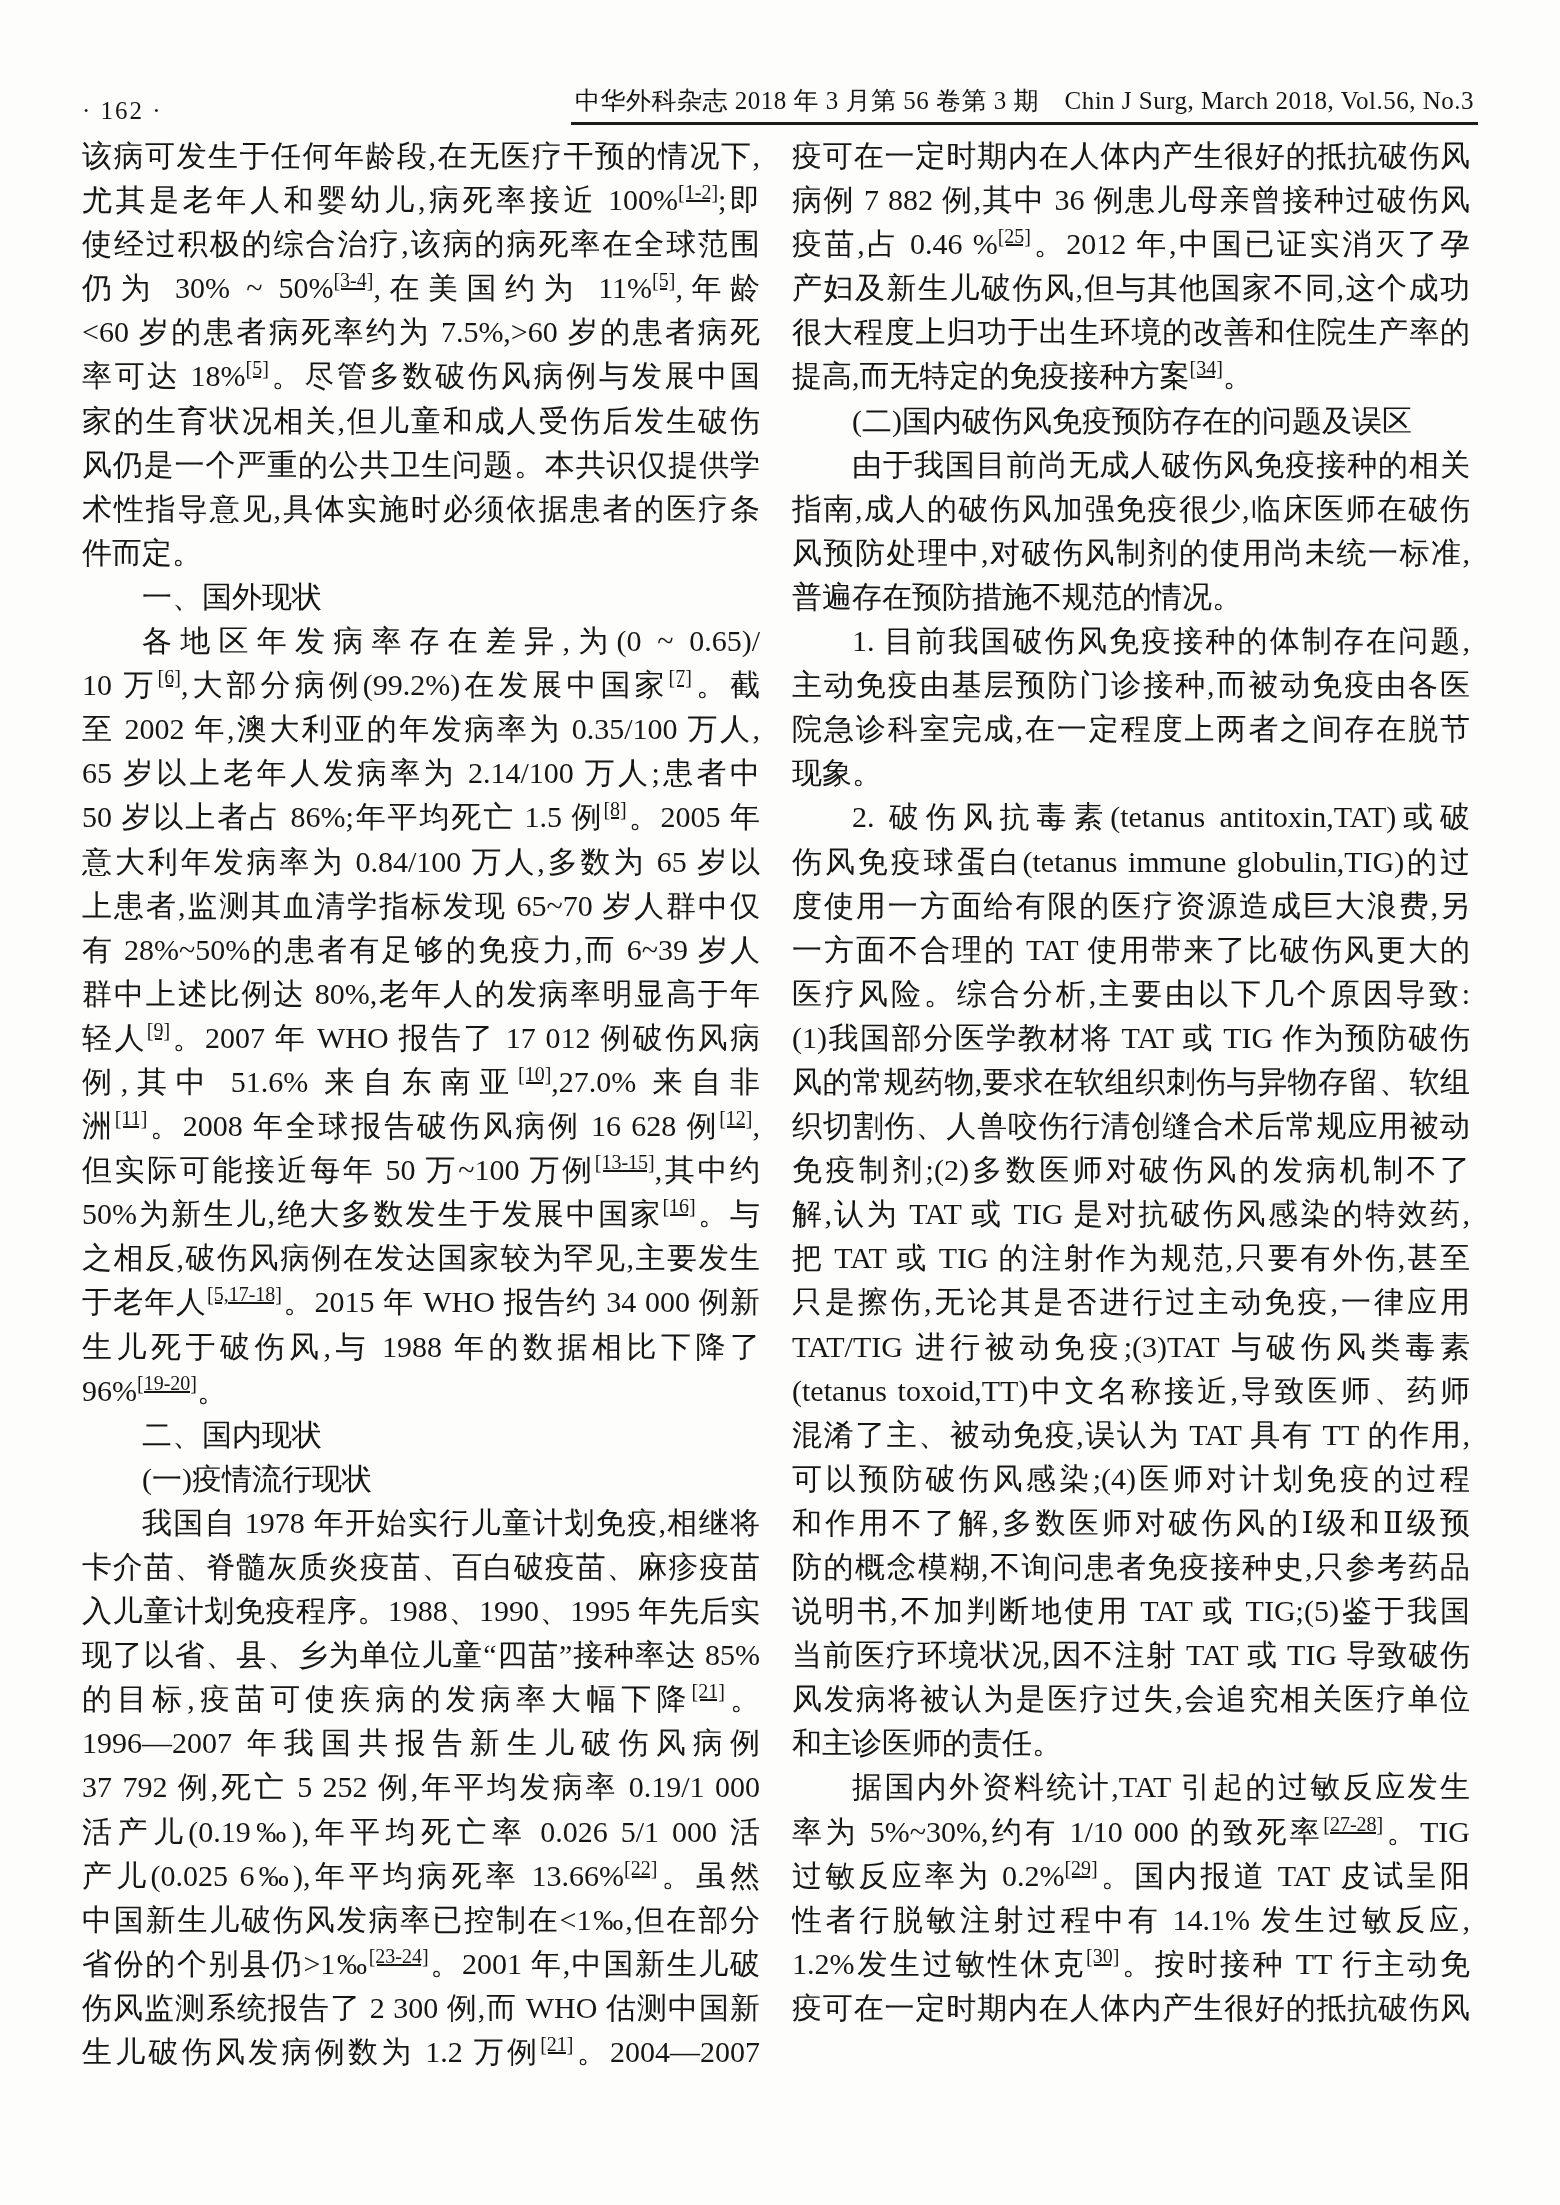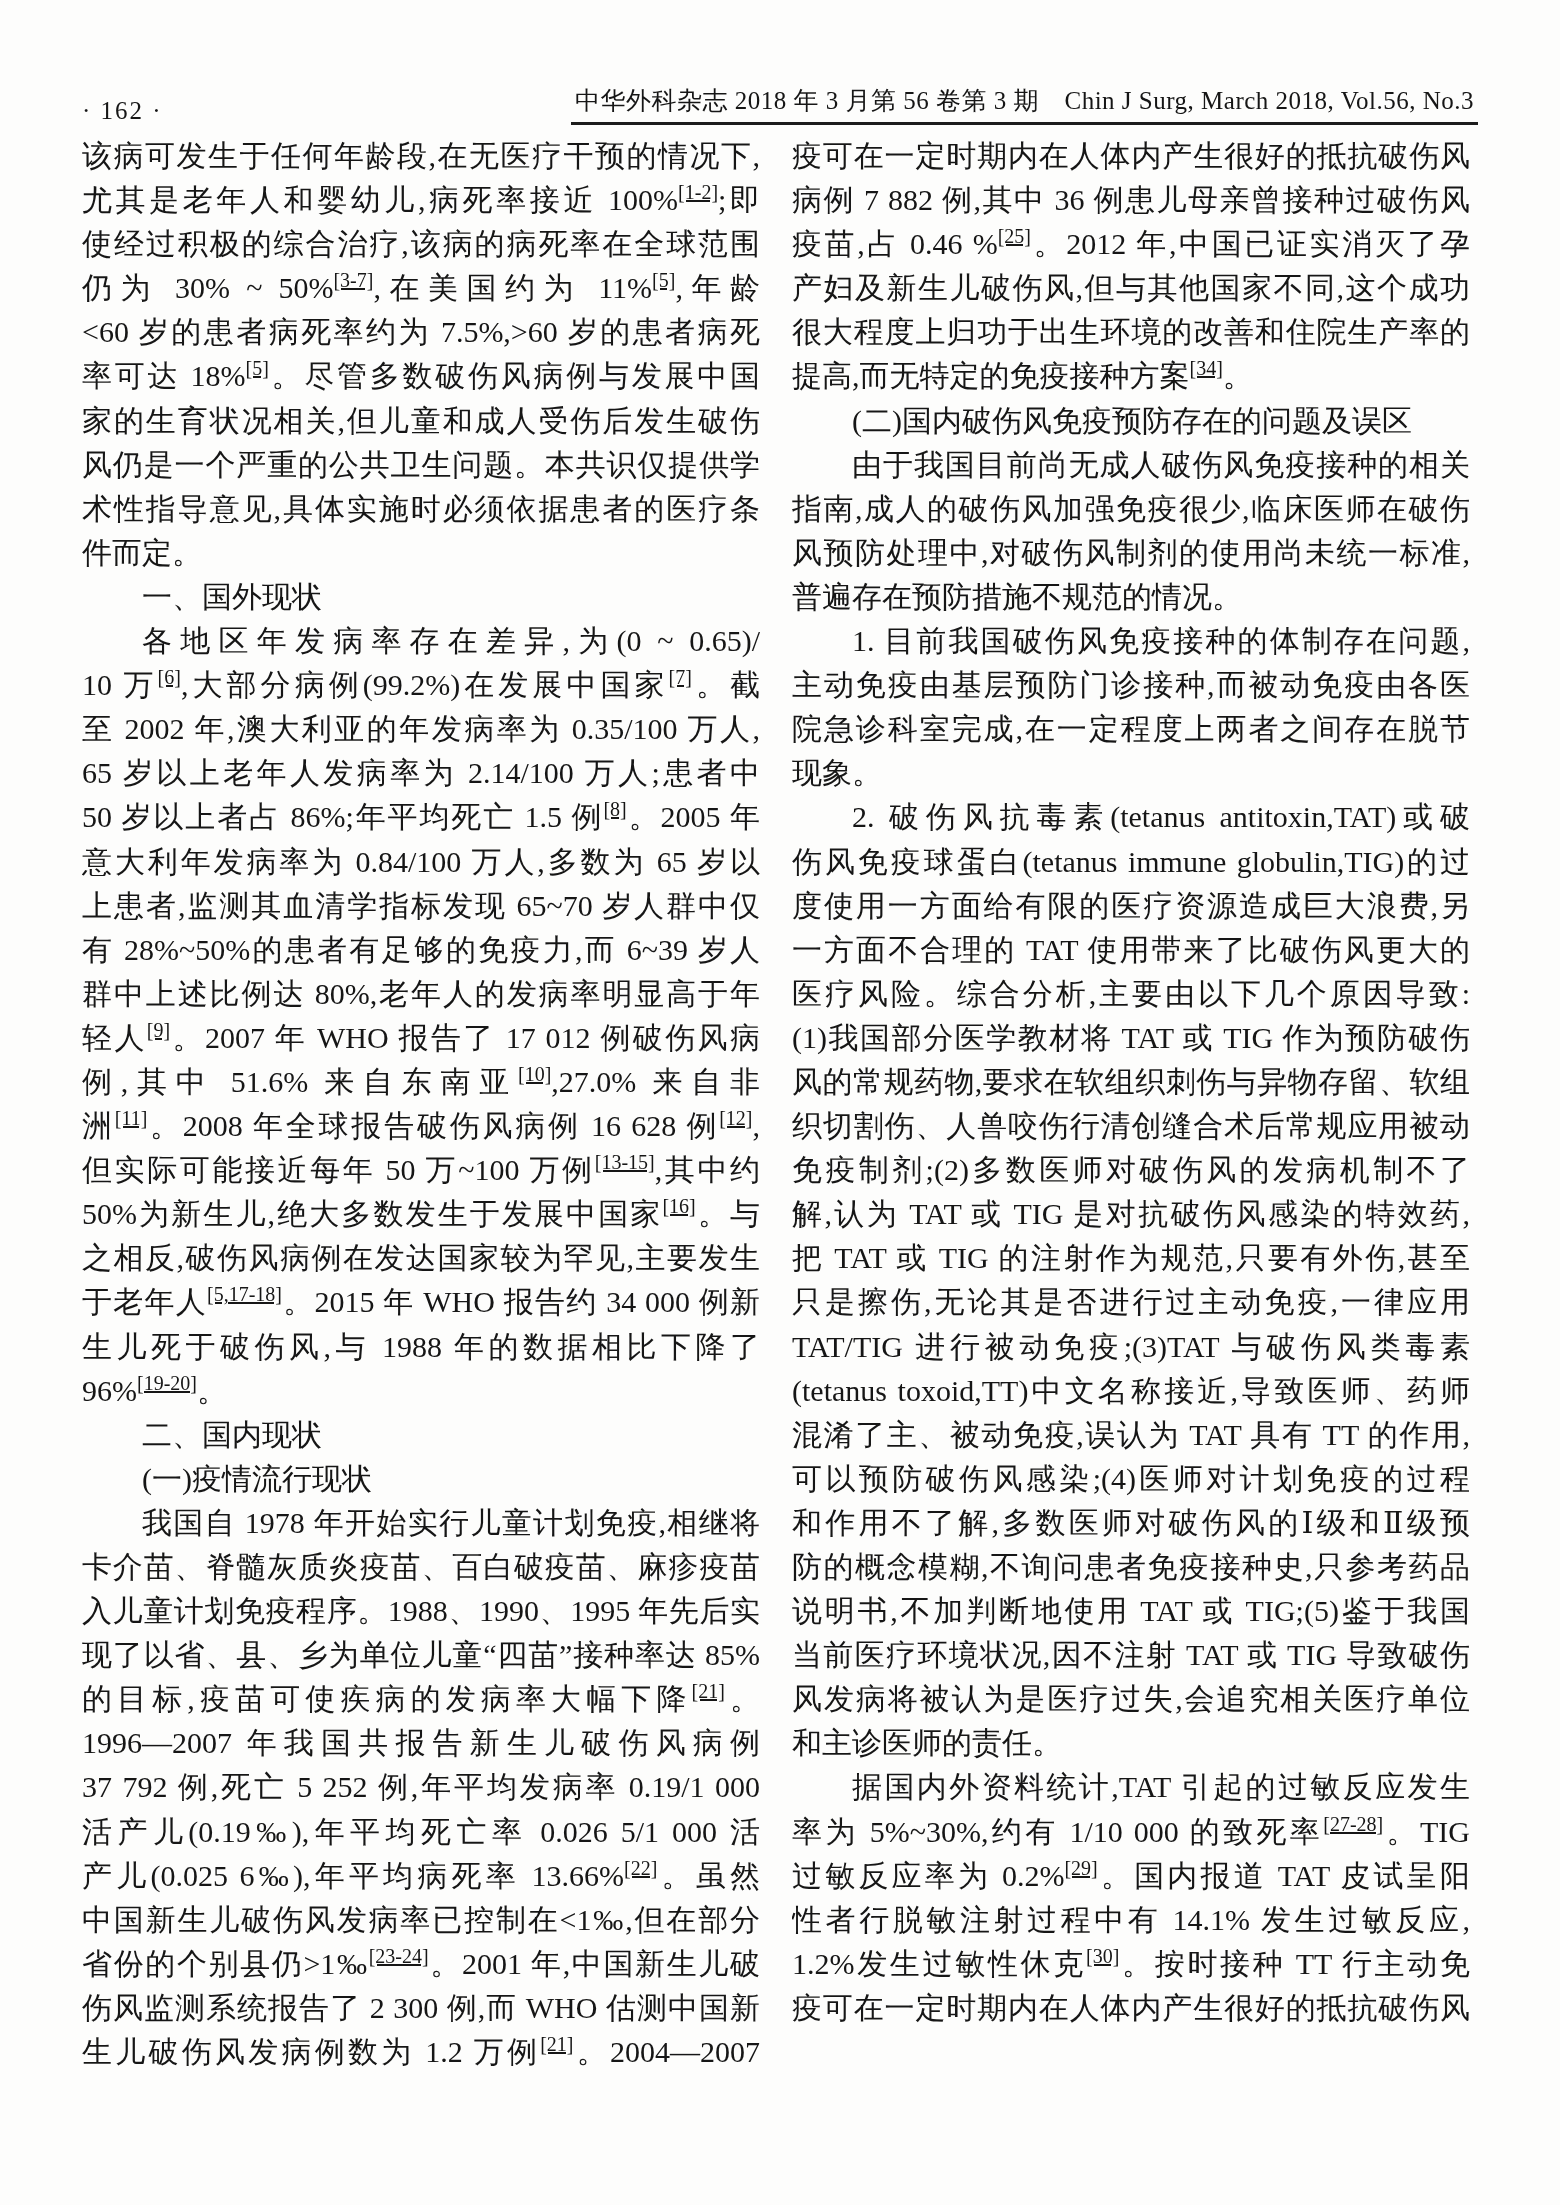--- a/index.html
+++ b/index.html
@@ -55,21 +55,21 @@
 <div class="page">
   <header class="page-header">
     <span class="page-num">· 162 ·</span>
     <span class="journal-cite">中华外科杂志 2018 年 3 月第 56 卷第 3 期　Chin J Surg, March 2018, Vol.56, No.3</span>
   </header>
   <main class="columns">
     <section class="col">
         <div class="line">该病可发生于任何年龄段,在无医疗干预的情况下,</div>
         <div class="line">尤其是老年人和婴幼儿,病死率接近 100%<sup class="ref">[1-2]</sup>;即</div>
         <div class="line">使经过积极的综合治疗,该病的病死率在全球范围</div>
-        <div class="line">仍为 30% ~ 50%<sup class="ref">[3-7]</sup>,在美国约为 11%<sup class="ref">[5]</sup>,年龄</div>
+        <div class="line">仍为 30% ~ 50%<sup class="ref">[3-4]</sup>,在美国约为 11%<sup class="ref">[5]</sup>,年龄</div>
         <div class="line">&lt;60 岁的患者病死率约为 7.5%,&gt;60 岁的患者病死</div>
         <div class="line">率可达 18%<sup class="ref">[5]</sup>。尽管多数破伤风病例与发展中国</div>
         <div class="line">家的生育状况相关,但儿童和成人受伤后发生破伤</div>
         <div class="line">风仍是一个严重的公共卫生问题。本共识仅提供学</div>
         <div class="line">术性指导意见,具体实施时必须依据患者的医疗条</div>
         <div class="line nj">件而定。</div>
         <div class="line ind nj">一、国外现状</div>
         <div class="line ind">各地区年发病率存在差异,为(0 ~ 0.65)/</div>
         <div class="line">10 万<sup class="ref">[6]</sup>,大部分病例(99.2%)在发展中国家<sup class="ref">[7]</sup>。截</div>
         <div class="line">至 2002 年,澳大利亚的年发病率为 0.35/100 万人,</div>

